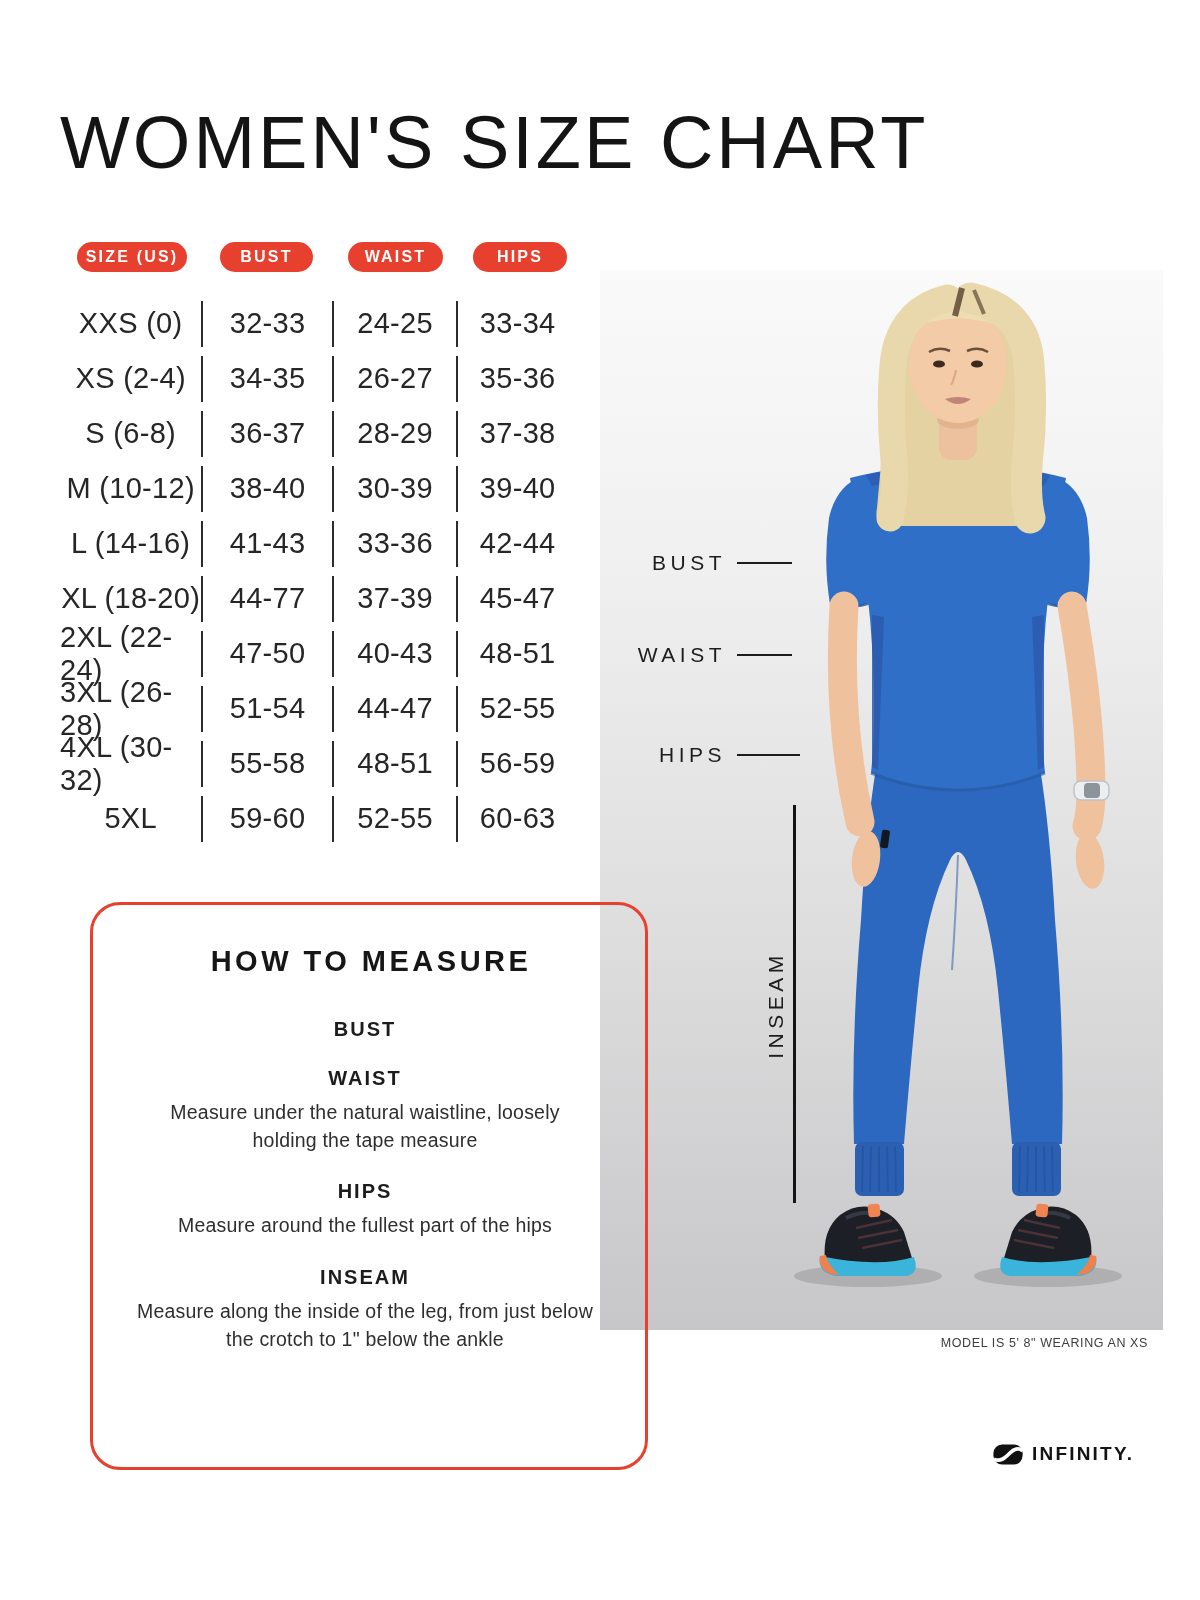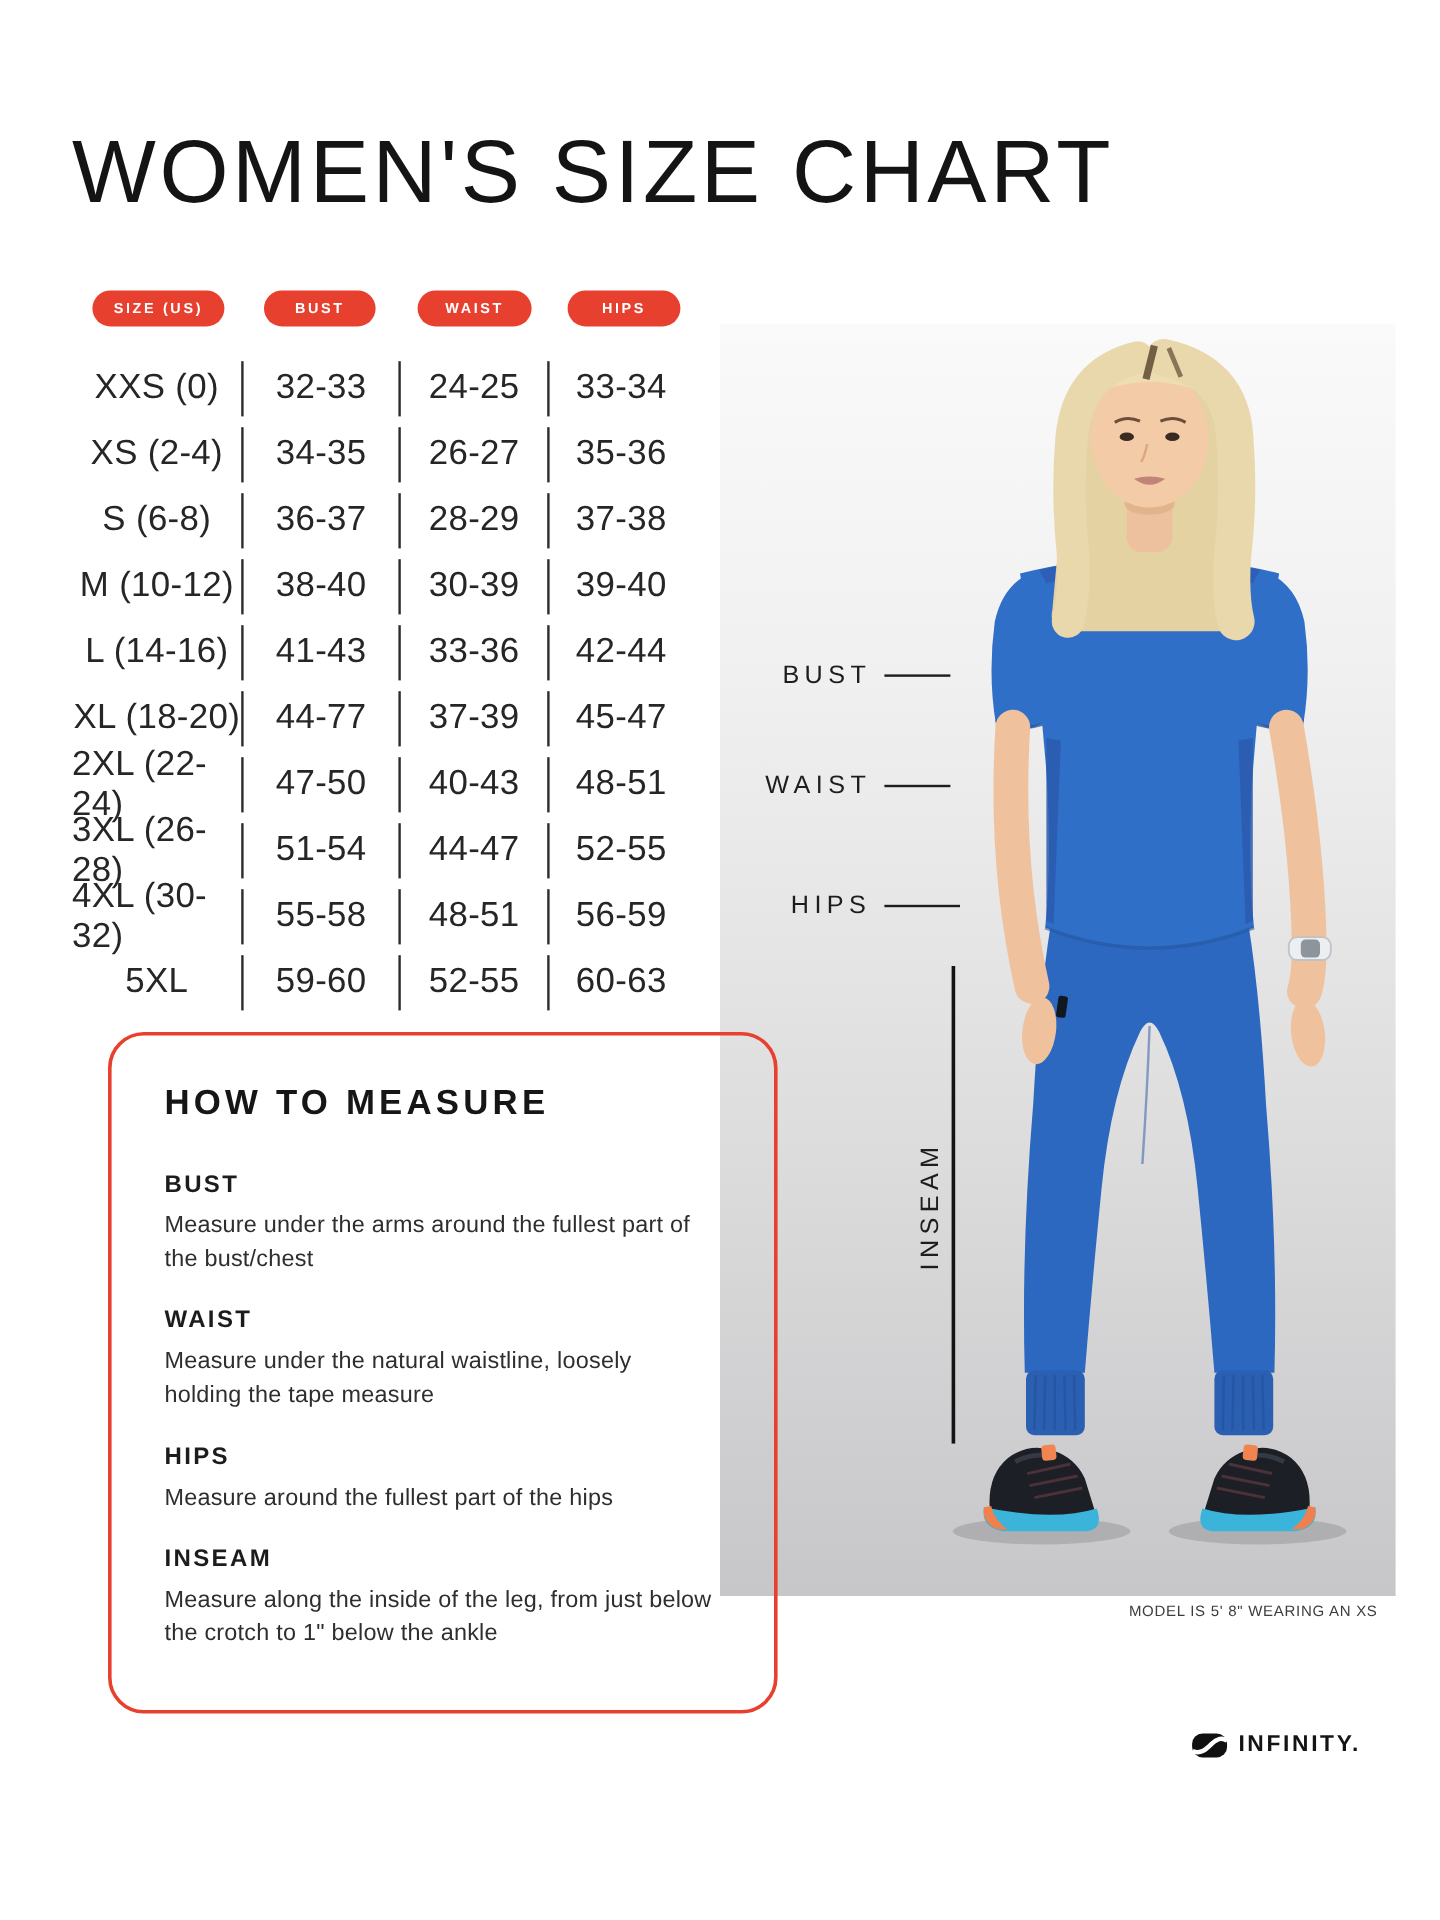--- a/index.html
+++ b/index.html
@@ -12,21 +12,21 @@
 
   
   #page-title{
     left:60px;top:100px;font-size:74px;font-weight:400;letter-spacing:3px;
     color:var(--text-dark,#141414);white-space:nowrap;
   }
 
   
   .pill{
     top:242px;height:30px;border-radius:15px;background:var(--accent-red,#e8402e);
-    color:#ffffff;font-weight:700;font-size:12px;letter-spacing:2.2px;
+    color:#ffffff;font-weight:700;font-size:16px;letter-spacing:2.2px;
     display:flex;align-items:center;justify-content:center;white-space:nowrap;
   }
   #pill-size {left:77px; width:110px;}
   #pill-bust {left:220px;width:93px;}
   #pill-waist{left:348px;width:95px;}
   #pill-hips {left:473px;width:94px;}
 
   
   #size-table{left:60px;top:296px;width:517px;}
   .t-row{display:flex;align-items:center;height:55px;}
@@ -63,23 +63,23 @@
     font-size:21px;font-weight:500;letter-spacing:4.5px;color:#1d1d1d;white-space:nowrap;
   }
 
   
   #photo-caption{
     right:52px;top:1336px;font-size:12.5px;letter-spacing:0.6px;color:#3d3d3d;
   }
 
   
   #measure-box{
-    left:90px;top:860px;width:558px;height:568px;box-sizing:border-box;
+    left:90px;top:902px;width:558px;height:568px;box-sizing:border-box;
     border:3px solid var(--accent-red,#e8402e);border-radius:30px;
-    padding:40px 40px 0 44px;background:transparent;
+    padding:40px 40px 0 44px;background:transparent;text-align:center;
   }
   #measure-title{
     font-size:29px;font-weight:700;letter-spacing:3.5px;color:#161616;margin-bottom:40px;
   }
   .m-section{margin-bottom:26px;max-width:456px;}
   .m-label{font-size:20px;font-weight:700;letter-spacing:2px;color:#1c1c1c;margin-bottom:9px;}
   .m-text{font-size:19.5px;line-height:1.42;color:#2e2e2e;letter-spacing:0.2px;}
 
   
   #brand-footer{left:993px;top:1443px;display:flex;align-items:center;gap:9px;}
@@ -262,21 +262,20 @@
   <div id="label-inseam">INSEAM</div>
 </div>
 
 <div class="abs" id="photo-caption">MODEL IS 5' 8" WEARING AN XS</div>
 
 <div class="abs" id="measure-box">
   <div id="measure-title">HOW TO MEASURE</div>
 
   <div class="m-section">
     <div class="m-label">BUST</div>
-    <div class="m-text">Measure under the arms around the fullest part of the bust/chest</div>
   </div>
   <div class="m-section">
     <div class="m-label">WAIST</div>
     <div class="m-text">Measure under the natural waistline, loosely holding the tape measure</div>
   </div>
   <div class="m-section">
     <div class="m-label">HIPS</div>
     <div class="m-text">Measure around the fullest part of the hips</div>
   </div>
   <div class="m-section">

